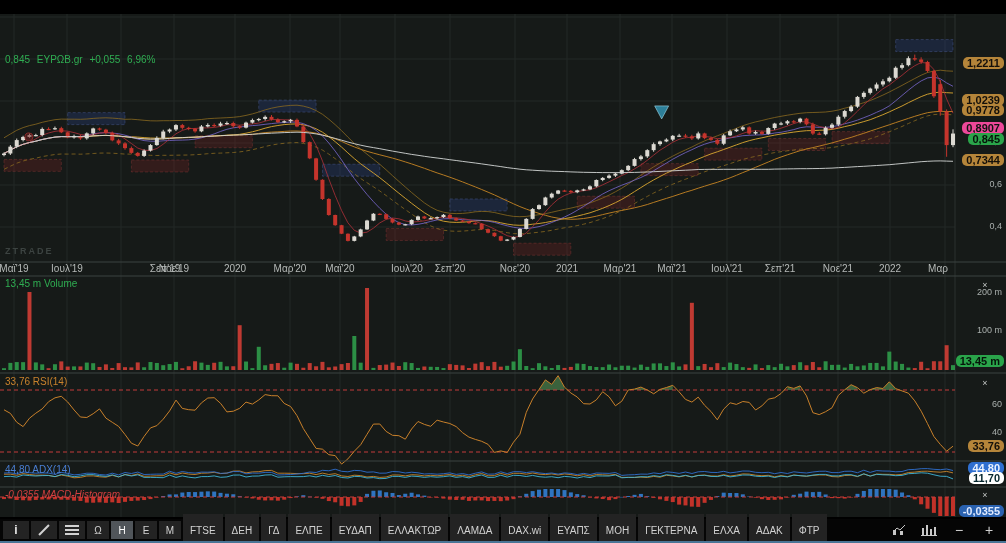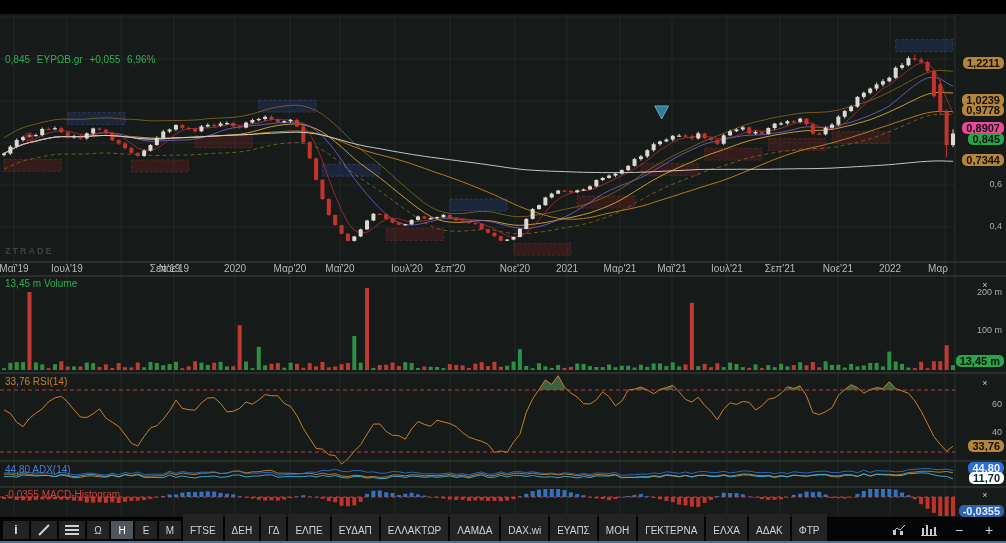--- a/index.html
+++ b/index.html
@@ -6,21 +6,21 @@
   .stage{position:relative;width:1006px;height:543px;background:#000;overflow:hidden;
          font-family:"Liberation Sans",sans-serif;-webkit-font-smoothing:antialiased;}
   .chart-area{position:absolute;left:0;top:14px;width:1006px;height:503px;background:#161a18;}
   svg.layer{position:absolute;left:0;top:0;}
   .lbl{position:absolute;font-size:10px;line-height:11px;white-space:nowrap;z-index:5;}
   .ticker-label{color:#2fae52;}
   .ticker-label span{margin-right:4px;}
   .vol-label{color:#2fae52;}
   .rsi-label{color:#c8822c;}
   .adx-label{color:#4a7fd4;}
-  .macd-label{color:#d23f3f;}
+  .macd-label{color:#d23f3f;font-style:italic;}
   .watermark{color:#3c4341;font-size:9px;letter-spacing:2px;font-weight:bold;z-index:2;}
   .axis-lbl{position:absolute;right:4px;font-size:9px;color:#aab0ae;text-align:left;z-index:1;white-space:nowrap;}
   .date-lbl{position:absolute;top:263px;font-size:10px;color:#b6bab8;transform:translateX(-50%);z-index:4;white-space:nowrap;}
   .badge{position:absolute;right:2px;font-size:11px;line-height:10px;padding:1px 4px;border-radius:5px;
          z-index:6;white-space:nowrap;font-weight:bold;}
   .badge.orange{background:#b5853a;color:#14100a;}
   .badge.gray{background:#ec4899;color:#101212;}
   .badge.green{background:#2aa44a;color:#06140a;}
   .badge.blue{background:#2f6fd0;color:#eaf2ff;}
   .badge.cyan{background:#ffffff;color:#06272e;}

